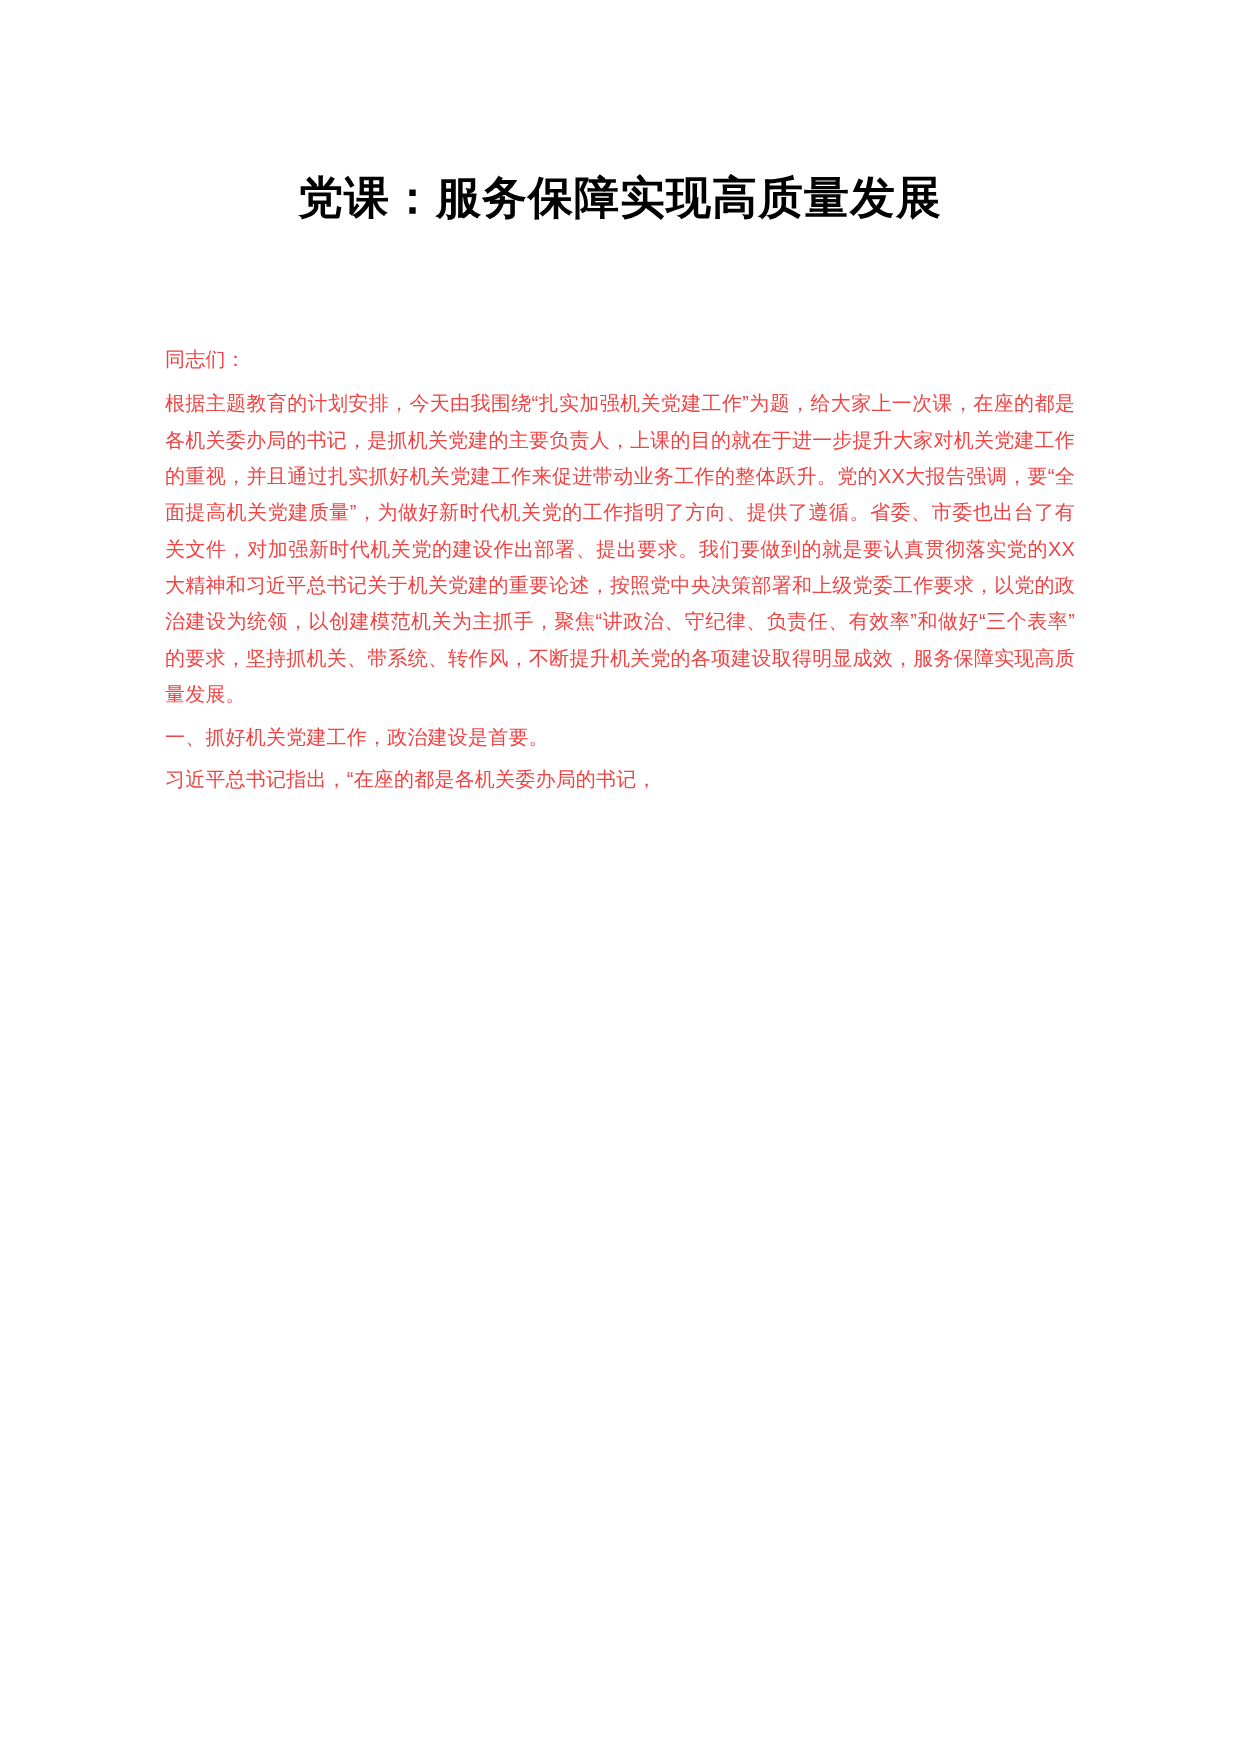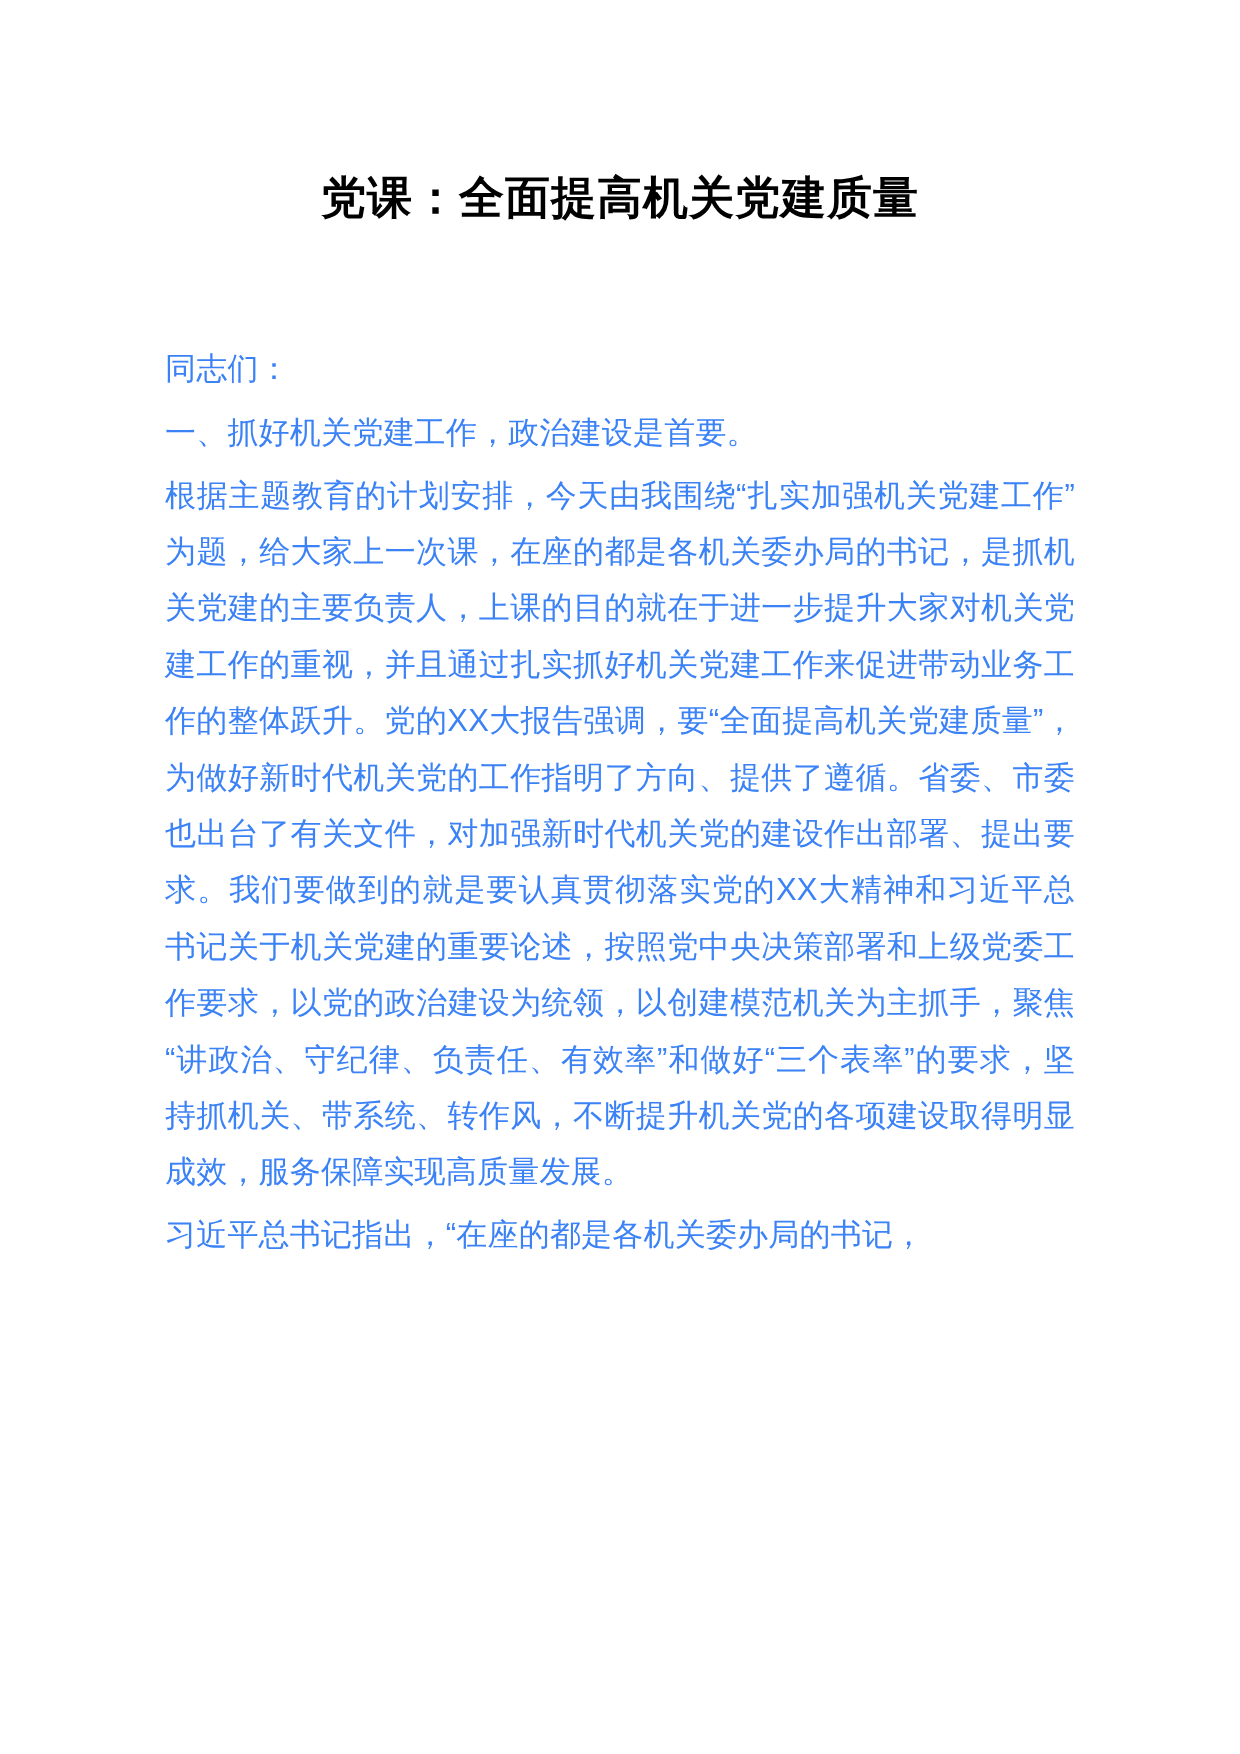--- a/index.html
+++ b/index.html
@@ -31,38 +31,38 @@
     font-weight: bold;
     letter-spacing: 1px;
     line-height: 1.35;
     color: #000000;
   }
   .body-block {
     margin-top: 112px;
   }
   .para {
     margin: 0 0 6px 0;
-    font-size: 31px;
+    font-size: 20px;
     line-height: 1.82;
     text-align: justify;
     text-justify: inter-ideograph;
-    color: #3b82f6;
+    color: #ef4444;
     letter-spacing: 0.2px;
   }
   .para.salutation {
     margin-bottom: 8px;
   }
 </style>
 </head>
 <body>
 
 <div class="page">
 
-  <h1 class="doc-title">党课：全面提高机关党建质量</h1>
+  <h1 class="doc-title">党课：服务保障实现高质量发展</h1>
 
   <div class="body-block">
     <p class="para salutation">同志们：</p>
+    <p class="para">根据主题教育的计划安排，今天由我围绕“扎实加强机关党建工作”为题，给大家上一次课，在座的都是各机关委办局的书记，是抓机关党建的主要负责人，上课的目的就在于进一步提升大家对机关党建工作的重视，并且通过扎实抓好机关党建工作来促进带动业务工作的整体跃升。党的XX大报告强调，要“全面提高机关党建质量”，为做好新时代机关党的工作指明了方向、提供了遵循。省委、市委也出台了有关文件，对加强新时代机关党的建设作出部署、提出要求。我们要做到的就是要认真贯彻落实党的XX大精神和习近平总书记关于机关党建的重要论述，按照党中央决策部署和上级党委工作要求，以党的政治建设为统领，以创建模范机关为主抓手，聚焦“讲政治、守纪律、负责任、有效率”和做好“三个表率”的要求，坚持抓机关、带系统、转作风，不断提升机关党的各项建设取得明显成效，服务保障实现高质量发展。</p>
     <p class="para">一、抓好机关党建工作，政治建设是首要。</p>
-    <p class="para">根据主题教育的计划安排，今天由我围绕“扎实加强机关党建工作”为题，给大家上一次课，在座的都是各机关委办局的书记，是抓机关党建的主要负责人，上课的目的就在于进一步提升大家对机关党建工作的重视，并且通过扎实抓好机关党建工作来促进带动业务工作的整体跃升。党的XX大报告强调，要“全面提高机关党建质量”，为做好新时代机关党的工作指明了方向、提供了遵循。省委、市委也出台了有关文件，对加强新时代机关党的建设作出部署、提出要求。我们要做到的就是要认真贯彻落实党的XX大精神和习近平总书记关于机关党建的重要论述，按照党中央决策部署和上级党委工作要求，以党的政治建设为统领，以创建模范机关为主抓手，聚焦“讲政治、守纪律、负责任、有效率”和做好“三个表率”的要求，坚持抓机关、带系统、转作风，不断提升机关党的各项建设取得明显成效，服务保障实现高质量发展。</p>
     <p class="para">习近平总书记指出，“在座的都是各机关委办局的书记，</p>
   </div>
 
 </div>
 
 </body></html>

